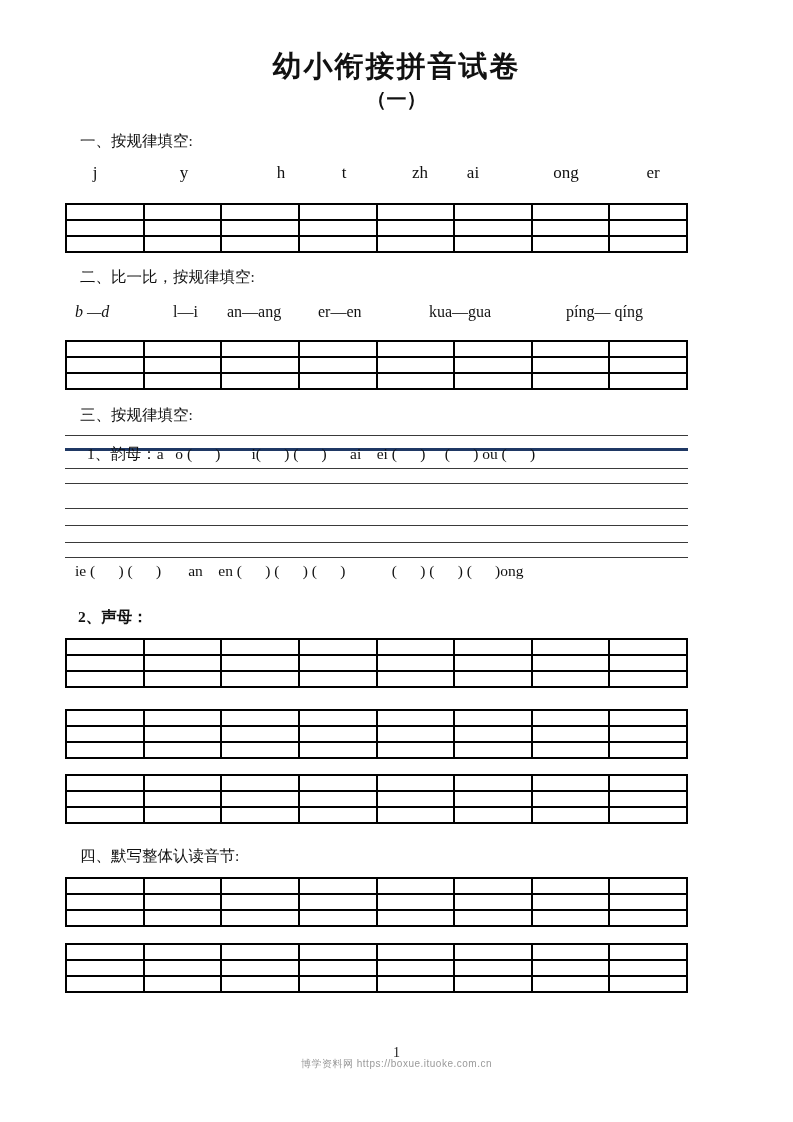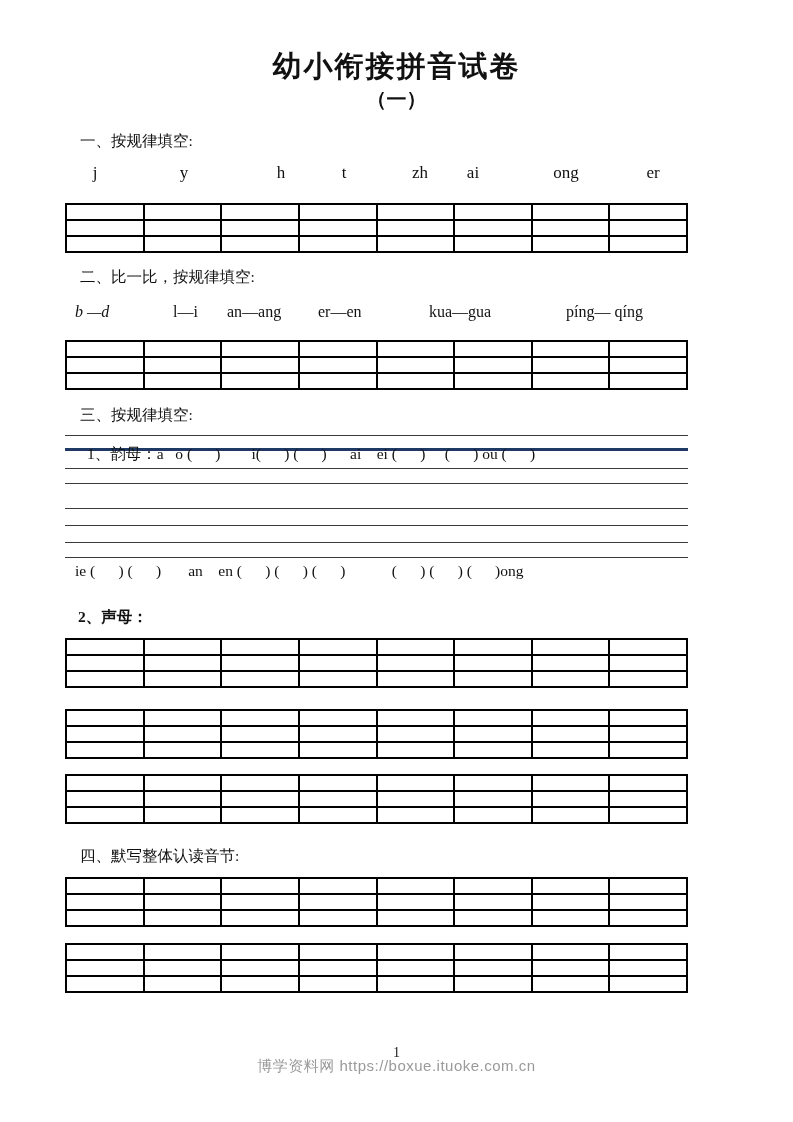--- a/index.html
+++ b/index.html
@@ -101,21 +101,21 @@
 
   
   .page-number{
     top:1045px;left:0;width:793px;
     text-align:center;
     font-size:14px;color:#222;
   }
   .footer-mark{
     top:1057px;left:0;width:793px;
     text-align:center;
-    font-size:15px;
+    font-size:10px;
     color:var(--footer-gray,#9a9a9a);
     font-family:"Liberation Sans","DejaVu Sans",sans-serif;
     letter-spacing:0.5px;
   }
 </style>
 </head>
 <body>
 
 <div class="page">
 

